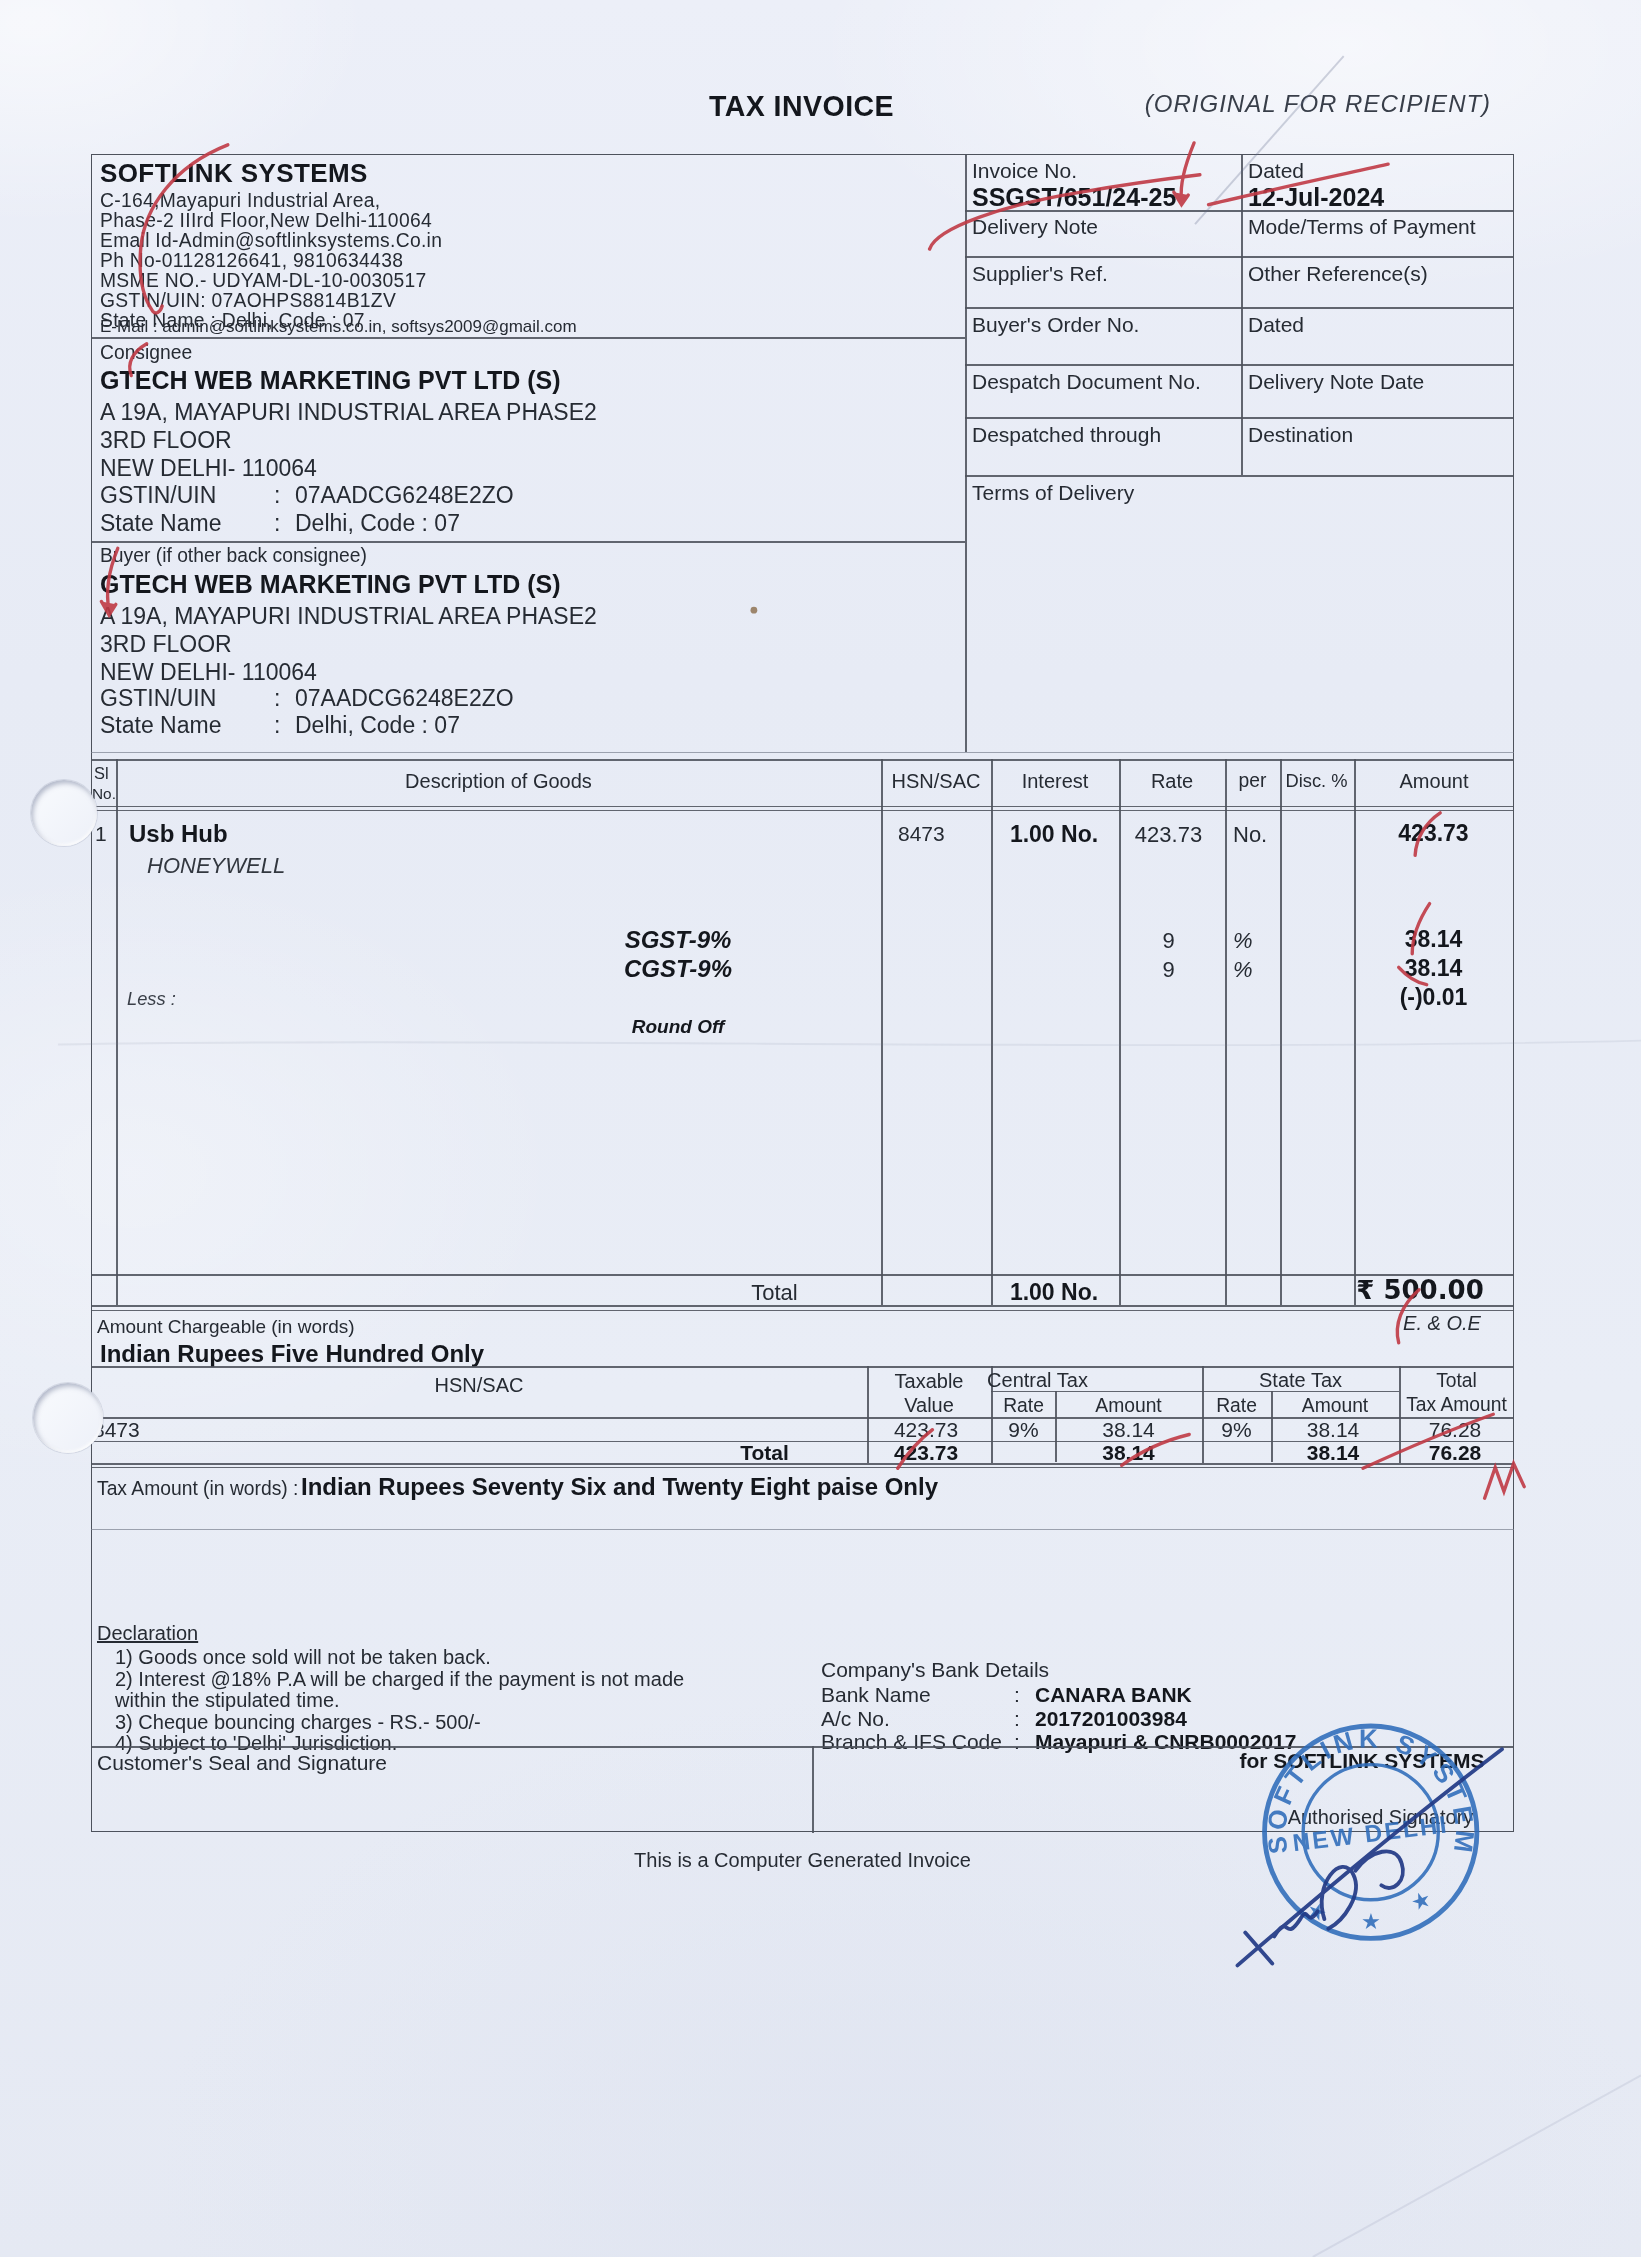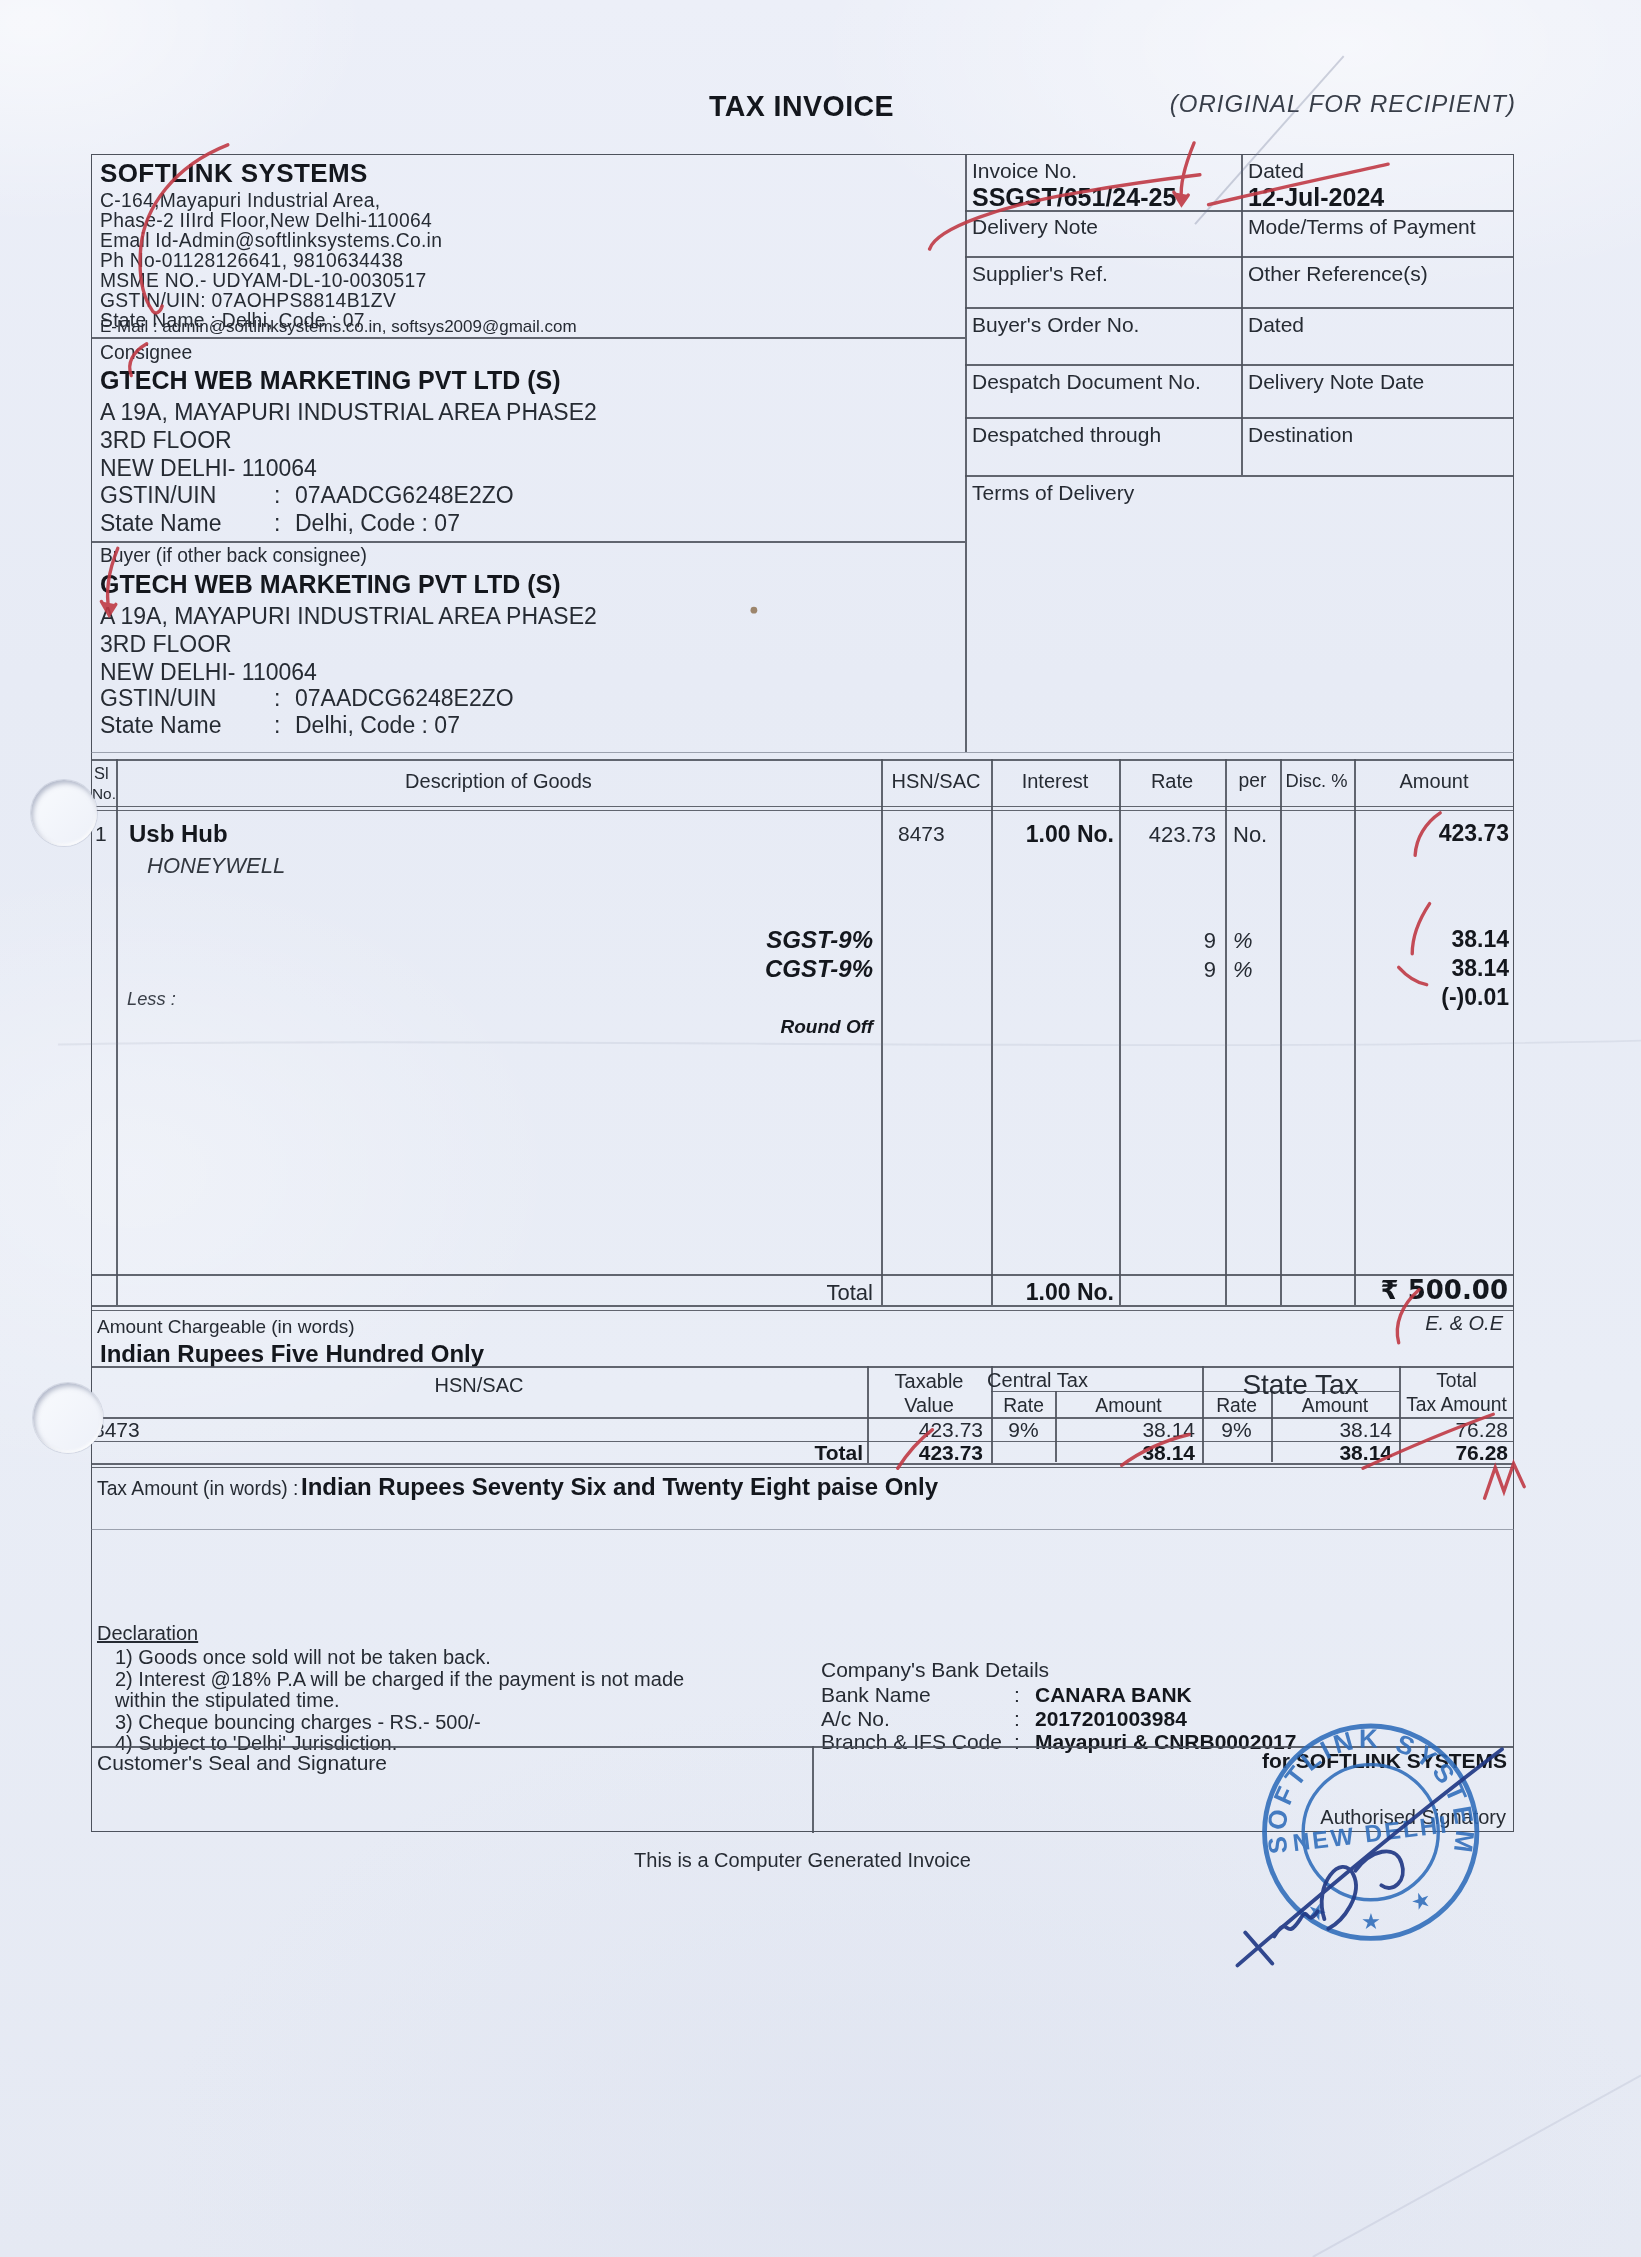--- a/index.html
+++ b/index.html
@@ -14,21 +14,21 @@
       radial-gradient(ellipse 869px 406px at 82% 2%, rgba(255,255,255,.55), rgba(255,255,255,0) 62%),
       radial-gradient(ellipse 483px 290px at 2% 1%, rgba(255,255,255,.6), rgba(255,255,255,0) 70%),
       radial-gradient(ellipse 676px 483px at 8% 52%, rgba(255,255,255,.30), rgba(255,255,255,0) 65%),
       radial-gradient(ellipse 1062px 676px at 55% 96%, rgba(222,227,240,.7), rgba(222,227,240,0) 70%),
       linear-gradient(180deg,#ecefF8 0%,#e7ebf5 30%,#e9edf6 62%,#e5e9f3 100%);
   }
   .a{position:absolute;line-height:1.06;white-space:nowrap;}
   .b{font-weight:bold;color:#14171d;}
   .i{font-style:italic;}
   .c{text-align:center;}
-  .ra{text-align:right;}
+  .ra{text-align:center;}
   .ln{position:absolute;background:#4d525c;opacity:.88;}
   .lnl{background:#7a8190;opacity:.7;}
   .hline{height:1.9px;}
   .hairline{height:1px;}
   .vline{width:1.9px;}
   .hole{
     position:absolute;border-radius:50%;
     background:linear-gradient(135deg,#f9fbfe,#edf0f8);
     box-shadow:inset 1.9px 2.9px 4.8px rgba(110,120,150,.5), inset -1px -1.9px 2.9px rgba(255,255,255,.95), 0 0 0 1px rgba(150,158,180,.28);
     z-index:6;
@@ -202,21 +202,21 @@
   <div class="ln vline" style="left:991px;top:1366px;height:97px;"></div>
   <div class="ln vline" style="left:1055px;top:1391px;height:71px;"></div>
   <div class="ln vline" style="left:1202px;top:1366px;height:97px;"></div>
   <div class="ln vline" style="left:1271px;top:1391px;height:71px;"></div>
   <div class="ln vline" style="left:1399px;top:1366px;height:97px;"></div>
 
   <div class="a c" style="left:91px;top:1375px;width:776px;font-size:20px;">HSN/SAC</div>
   <div class="a c" style="left:867px;top:1371px;width:124px;font-size:20px;">Taxable</div>
   <div class="a c" style="left:867px;top:1395px;width:124px;font-size:20px;">Value</div>
   <div class="a c" style="left:932px;top:1370px;width:211px;font-size:20px;">Central Tax</div>
-  <div class="a c" style="left:1202px;top:1370px;width:197px;font-size:28px;">State Tax</div>
+  <div class="a c" style="left:1202px;top:1370px;width:197px;font-size:20px;">State Tax</div>
   <div class="a c" style="left:991px;top:1396px;width:65px;font-size:19.3px;">Rate</div>
   <div class="a c" style="left:1055px;top:1396px;width:147px;font-size:19.3px;">Amount</div>
   <div class="a c" style="left:1202px;top:1396px;width:69px;font-size:19.3px;">Rate</div>
   <div class="a c" style="left:1271px;top:1396px;width:128px;font-size:19.3px;">Amount</div>
   <div class="a c" style="left:1399px;top:1371px;width:115px;font-size:19.3px;">Total</div>
   <div class="a c" style="left:1399px;top:1395px;width:115px;font-size:19.3px;">Tax Amount</div>
 
   <div class="a" style="left:93px;top:1419px;font-size:21px;">8473</div>
   <div class="a ra" style="left:869px;top:1419px;width:114px;font-size:21px;">423.73</div>
   <div class="a c" style="left:991px;top:1419px;width:65px;font-size:21px;">9%</div>

